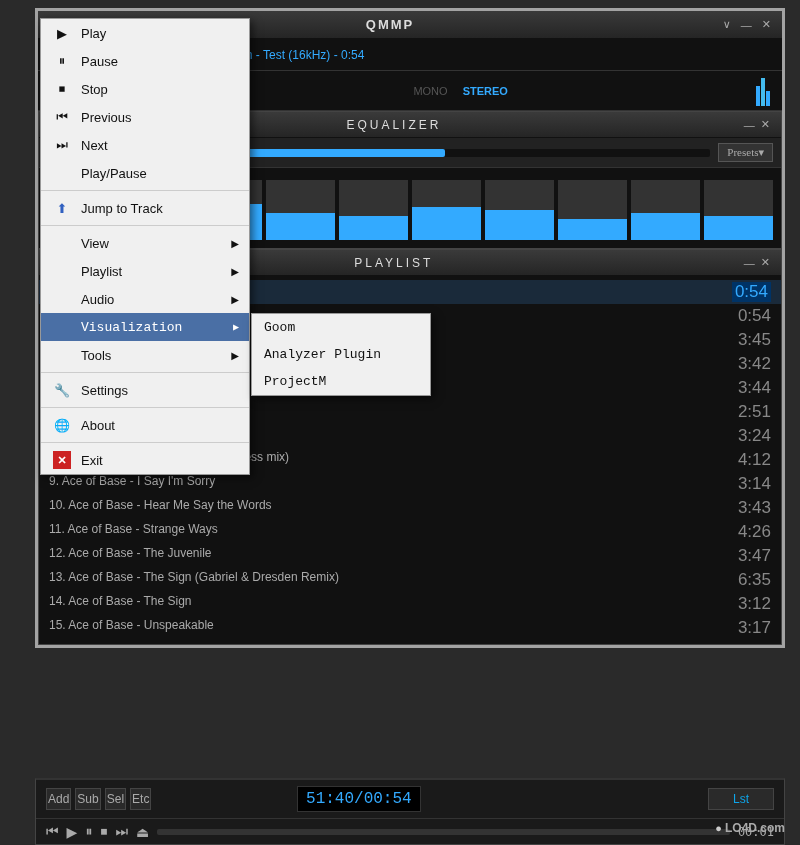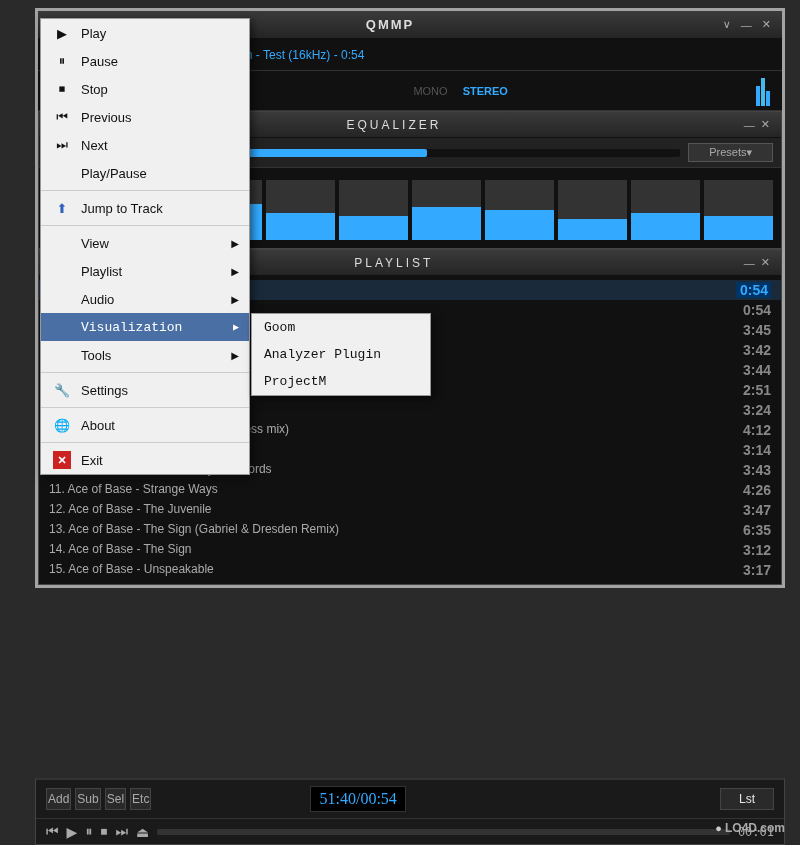--- a/index.html
+++ b/index.html
@@ -177,22 +177,23 @@
       width: 60%;
       background: #3af;
       border-radius: 2px;
     }
 
     .presets-btn {
       background: #333;
       border: 1px solid #555;
       color: #aaa;
       font-size: 11px;
-      padding: 2px 20px;
+      padding: 2px 8px;
       cursor: pointer;
+      font-family: Liberation Serif, serif;
     }
 
     .eq-bands {
       background: #111;
       height: 80px;
       display: flex;
       align-items: flex-end;
       padding: 8px;
       gap: 4px;
     }
@@ -248,24 +249,23 @@
       color: #aaa;
     }
 
     .track-row.active {
       color: #3af;
       background: #1a2a3a;
     }
 
     .track-time {
       color: #888;
-      font-size: 14px;
+      font-size: 17px;
       min-width: 35px;
       text-align: right;
-      font-weight: bold;
     }
 
     .track-time.active {
       color: #3af;
       background: #003366;
       padding: 0 3px;
     }
 
     
     .bottom-bar {
@@ -291,33 +291,33 @@
       border: 1px solid #444;
       color: #aaa;
       font-size: 12px;
       padding: 3px 1px;
       cursor: pointer;
     }
 
     .time-display {
       background: #000;
       color: #3af;
-      font-family: Liberation Serif, serif;
+      font-family: Liberation Mono, monospace;
       font-size: 16px;
       padding: 3px 8px;
       margin: 0 auto;
       border: 1px solid #333;
     }
 
     .pl-right-btn {
       background: #2a2a2a;
       border: 1px solid #444;
-      color: #e5e5e5;
+      color: #0ea5e9;
       font-size: 12px;
-      padding: 3px 18px;
+      padding: 3px 24px;
       cursor: pointer;
       margin-left: auto;
     }
 
     .transport-row {
       display: flex;
       align-items: center;
       padding: 4px 10px;
       gap: 8px;
     }

